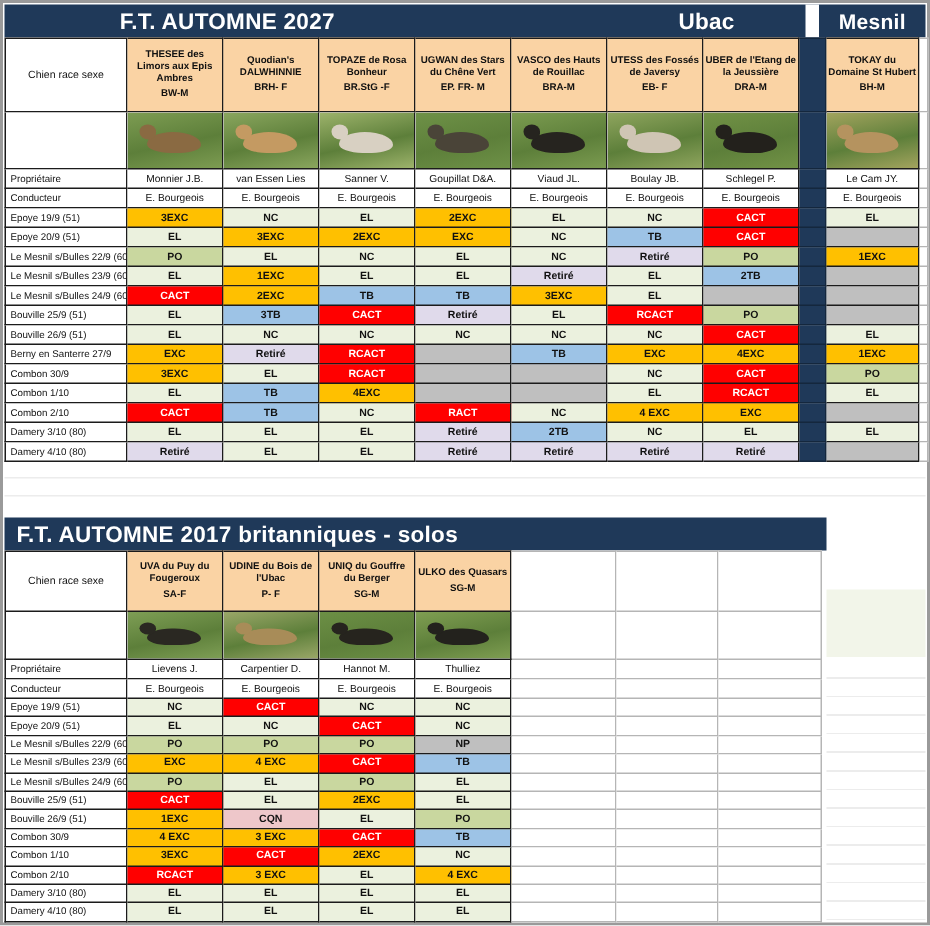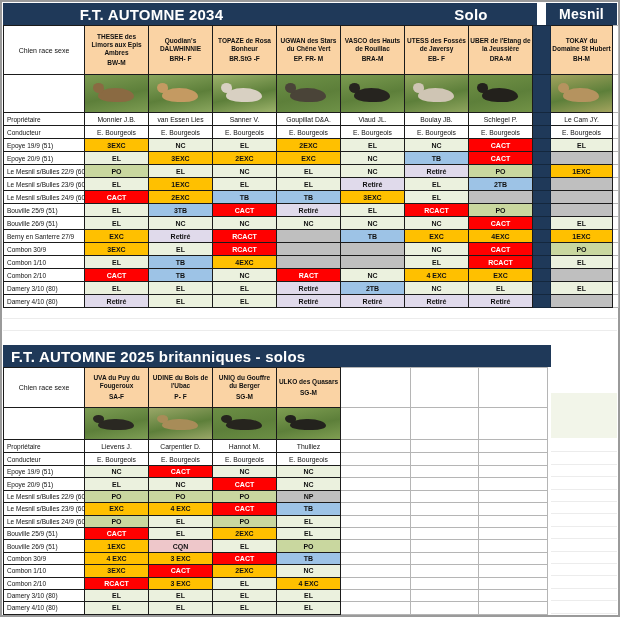--- a/index.html
+++ b/index.html
@@ -35,22 +35,22 @@
   .faintgrid{position:absolute;background:repeating-linear-gradient(
       to bottom,transparent 0px,transparent 11.4px,#ececec 11.4px,#ececec 12.4px);}
   .tint{position:absolute;background:#f2f5e9;}
 </style>
 </head>
 <body>
 
 <div id="app">
 
   <div class="bar" style="left:3px;top:3px;width:614px;height:22px;">
-    <div class="sec" style="left:0;width:297px;">F.T. AUTOMNE 2034</div>
-    <div class="sec" style="left:428px;width:80px;">Solo</div>
+    <div class="sec" style="left:0;width:297px;">F.T. AUTOMNE 2027</div>
+    <div class="sec" style="left:428px;width:80px;">Ubac</div>
     <div class="gap" style="left:534px;width:9px;"></div>
     <div class="sec" style="left:543px;width:71px;font-size:14px;">Mesnil</div>
   </div>
 
   <div id="t1" style="position:absolute;left:3px;top:25px;">
       <div class="row toprow-wrap">
         <div class="c corner first toprow" style="width: 82px; height: 50px;">Chien race sexe</div>
         <div class="c tan toprow" style="width: 64px; height: 50px;">
           <div>THESEE des Limors aux Epis Ambres</div>
           <div class="code">BW-M</div>
@@ -333,21 +333,21 @@
         <div class="c navy" style="width: 18px; height: 13px;"></div>
         <div class="c" style="width: 62px; height: 13px; background: rgb(191, 191, 191);"></div>
         <div class="c pad" style="width: 6px; height: 13px;"></div>
       </div>
     </div>
 
   <div class="gapline" style="top:318px;"></div>
   <div class="gapline" style="top:330px;"></div>
 
   <div class="bar" style="left:3px;top:345px;width:548px;height:22px;">
-    <div class="sec" style="left:8px;width:auto;">F.T.  AUTOMNE 2025   britanniques - solos</div>
+    <div class="sec" style="left:8px;width:auto;">F.T.  AUTOMNE 2017   britanniques - solos</div>
   </div>
 
   <div id="t2" style="position:absolute;left:3px;top:367px;">
       <div class="row toprow-wrap">
         <div class="c corner first toprow" style="width: 82px; height: 41px;">Chien race sexe</div>
         <div class="c tan toprow" style="width: 64px; height: 41px;">
           <div>UVA du Puy du Fougeroux</div>
           <div class="code">SA-F</div>
         </div>
         <div class="c tan toprow" style="width: 64px; height: 41px;">

